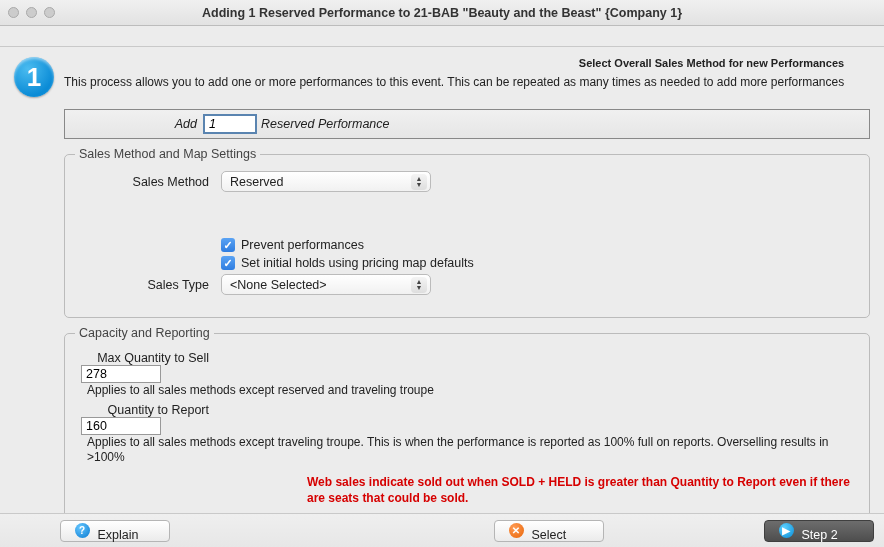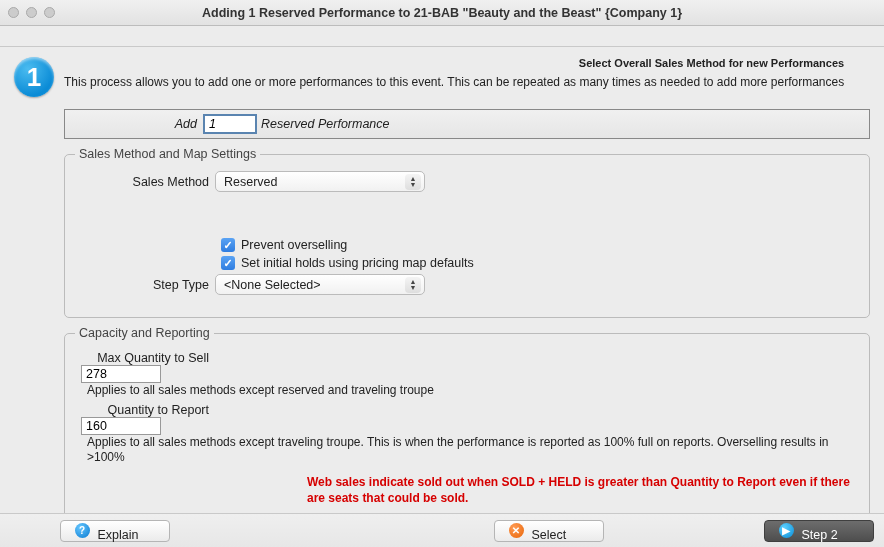--- a/index.html
+++ b/index.html
@@ -76,21 +76,21 @@
   }
   .addbar .after { padding-left: 4px; }
   fieldset {
     margin: 8px 0 0 50px;
     border: 1px solid #bbb;
     border-radius: 5px;
     padding: 10px 10px 16px 10px;
     background: transparent;
   }
   legend { padding: 0 4px; color: #444; }
-  .row { display: flex; align-items: center; margin-bottom: 6px; gap: 6px; }
+  .row { display: flex; align-items: center; margin-bottom: 6px; gap: 12px; }
   .lbl { width: 134px; text-align: right; }
   .select {
     position: relative;
     height: 21px; border: 1px solid #bbb; border-radius: 5px;
     background: linear-gradient(#ffffff, #f1f1f1);
     font: inherit; padding: 2px 22px 2px 8px;
     display: inline-flex; align-items: center;
     min-width: 210px;
   }
   .select .arrows {
@@ -187,28 +187,28 @@
     <div class="row">
       <span class="lbl">Sales Method</span>
       <div class="select" style="min-width:210px">
         <span>Reserved</span>
         <span class="arrows">▲<br>▼</span>
       </div>
     </div>
     <div style="height:40px"></div>
     <div class="chk-row">
       <span class="chk">✓</span>
-      <span>Prevent overselling</span>
+      <span>Prevent performances</span>
     </div>
     <div class="chk-row">
       <span class="chk">✓</span>
       <span>Set initial holds using pricing map defaults</span>
     </div>
     <div class="row" style="margin-top:2px">
-      <span class="lbl">Step Type</span>
+      <span class="lbl">Sales Type</span>
       <div class="select" style="min-width:210px">
         <span>&lt;None Selected&gt;</span>
         <span class="arrows">▲<br>▼</span>
       </div>
     </div>
   </fieldset>
 
   <fieldset style="padding-bottom:60px">
     <legend>Capacity and Reporting</legend>
 

